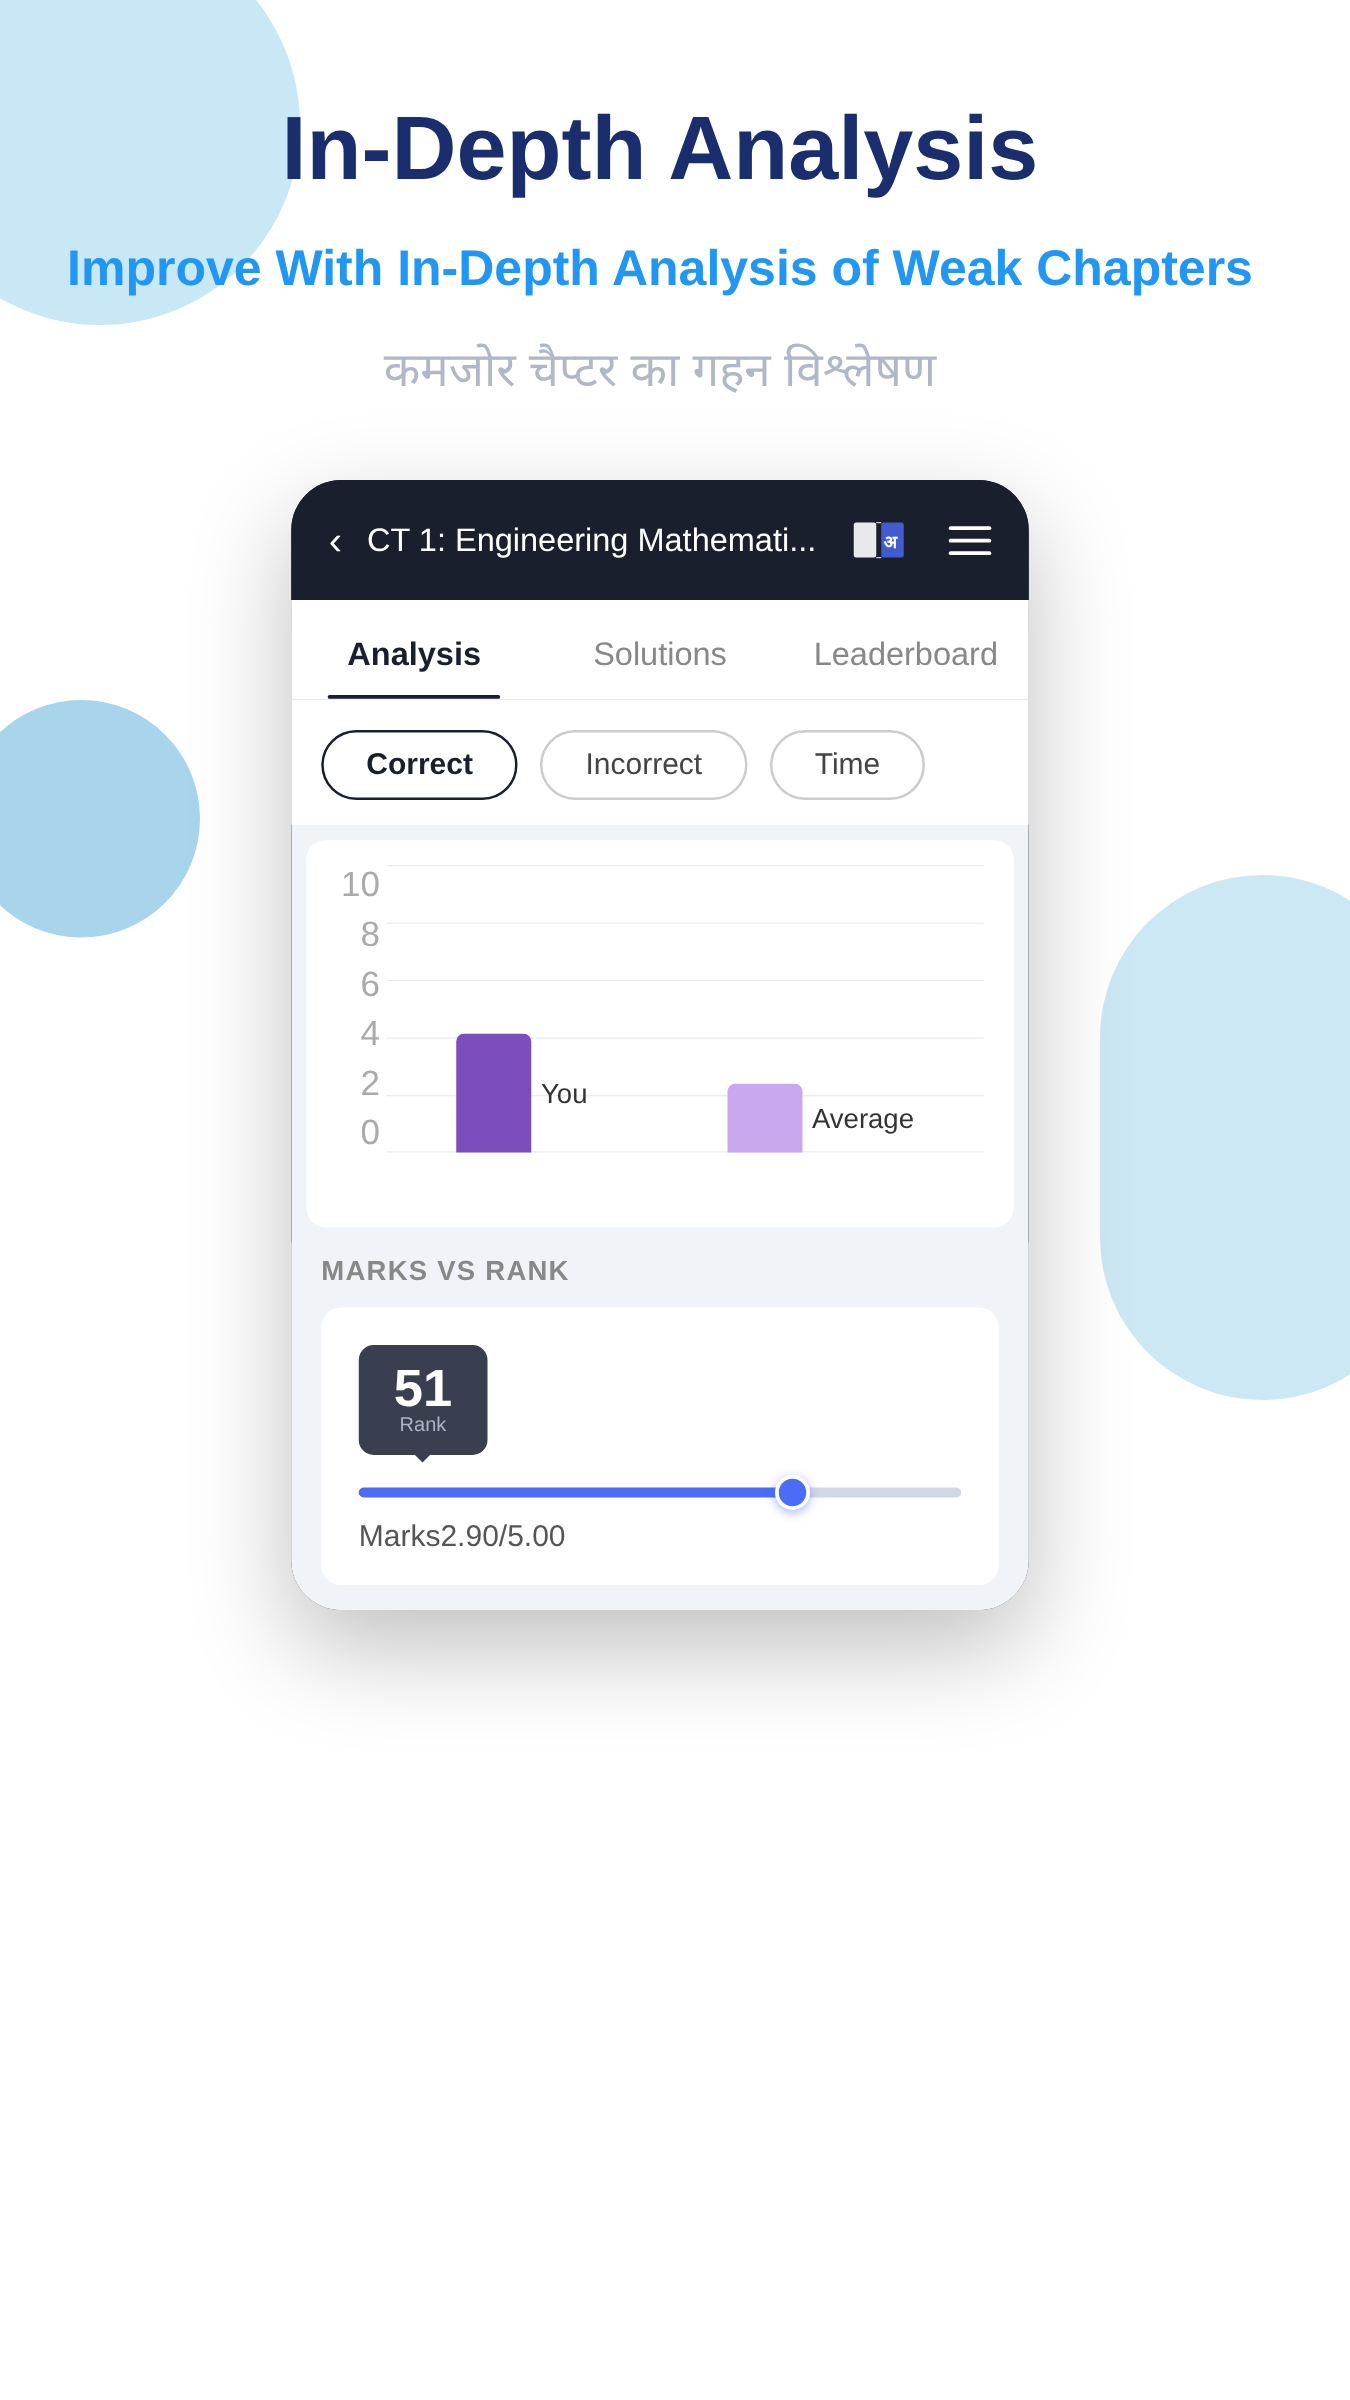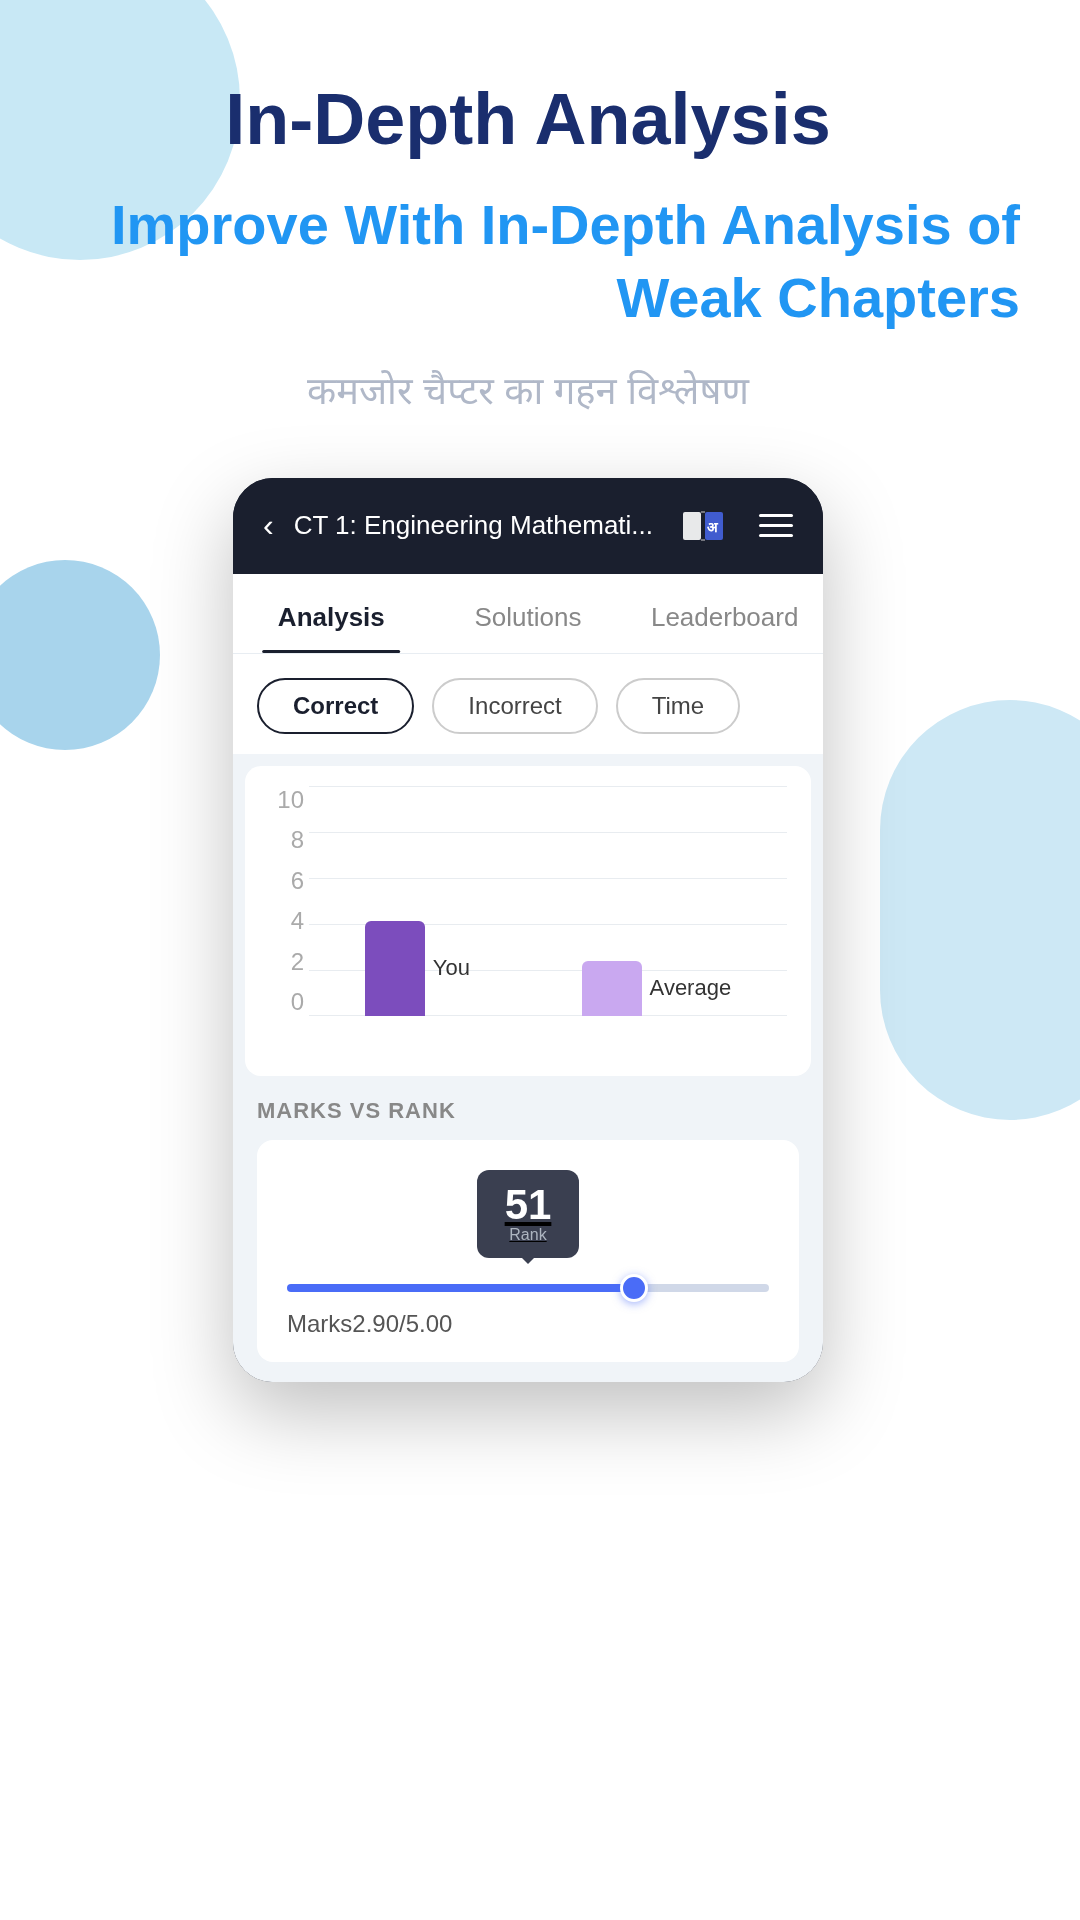--- a/index.html
+++ b/index.html
@@ -59,24 +59,24 @@
     .main-title {
       font-size: 72px;
       font-weight: 900;
       color: #1a2e6e;
       text-align: center;
       margin-bottom: 30px;
       line-height: 1.1;
     }
 
     .subtitle-en {
-      font-size: 56px;
+      font-size: 40px;
       font-weight: 700;
       color: #2196f3;
-      text-align: right;
+      text-align: left;
       margin-bottom: 30px;
       line-height: 1.3;
     }
 
     .subtitle-hi {
       font-size: 38px;
       font-weight: 400;
       color: #b0b8c8;
       text-align: center;
       margin-bottom: 60px;
@@ -223,21 +223,21 @@
       position: absolute;
       left: 0;
       top: 0;
       bottom: 30px;
       display: flex;
       flex-direction: column;
       justify-content: space-between;
     }
 
     .y-label {
-      font-size: 24px;
+      font-size: 28px;
       color: #aaa;
       text-align: right;
       width: 35px;
     }
 
     .grid-lines {
       position: absolute;
       left: 40px;
       right: 0;
       top: 0;
@@ -310,23 +310,22 @@
     }
 
     .rank-card {
       background: #ffffff;
       border-radius: 16px;
       padding: 30px 30px 24px;
     }
 
     .rank-bubble-row {
       display: flex;
-      justify-content: center;
+      justify-content: flex-start;
       margin-bottom: 10px;
-      text-decoration: underline;
     }
 
     .rank-bubble {
       background: #3a3f50;
       color: #fff;
       border-radius: 12px;
       padding: 14px 28px;
       text-align: center;
       position: relative;
     }

